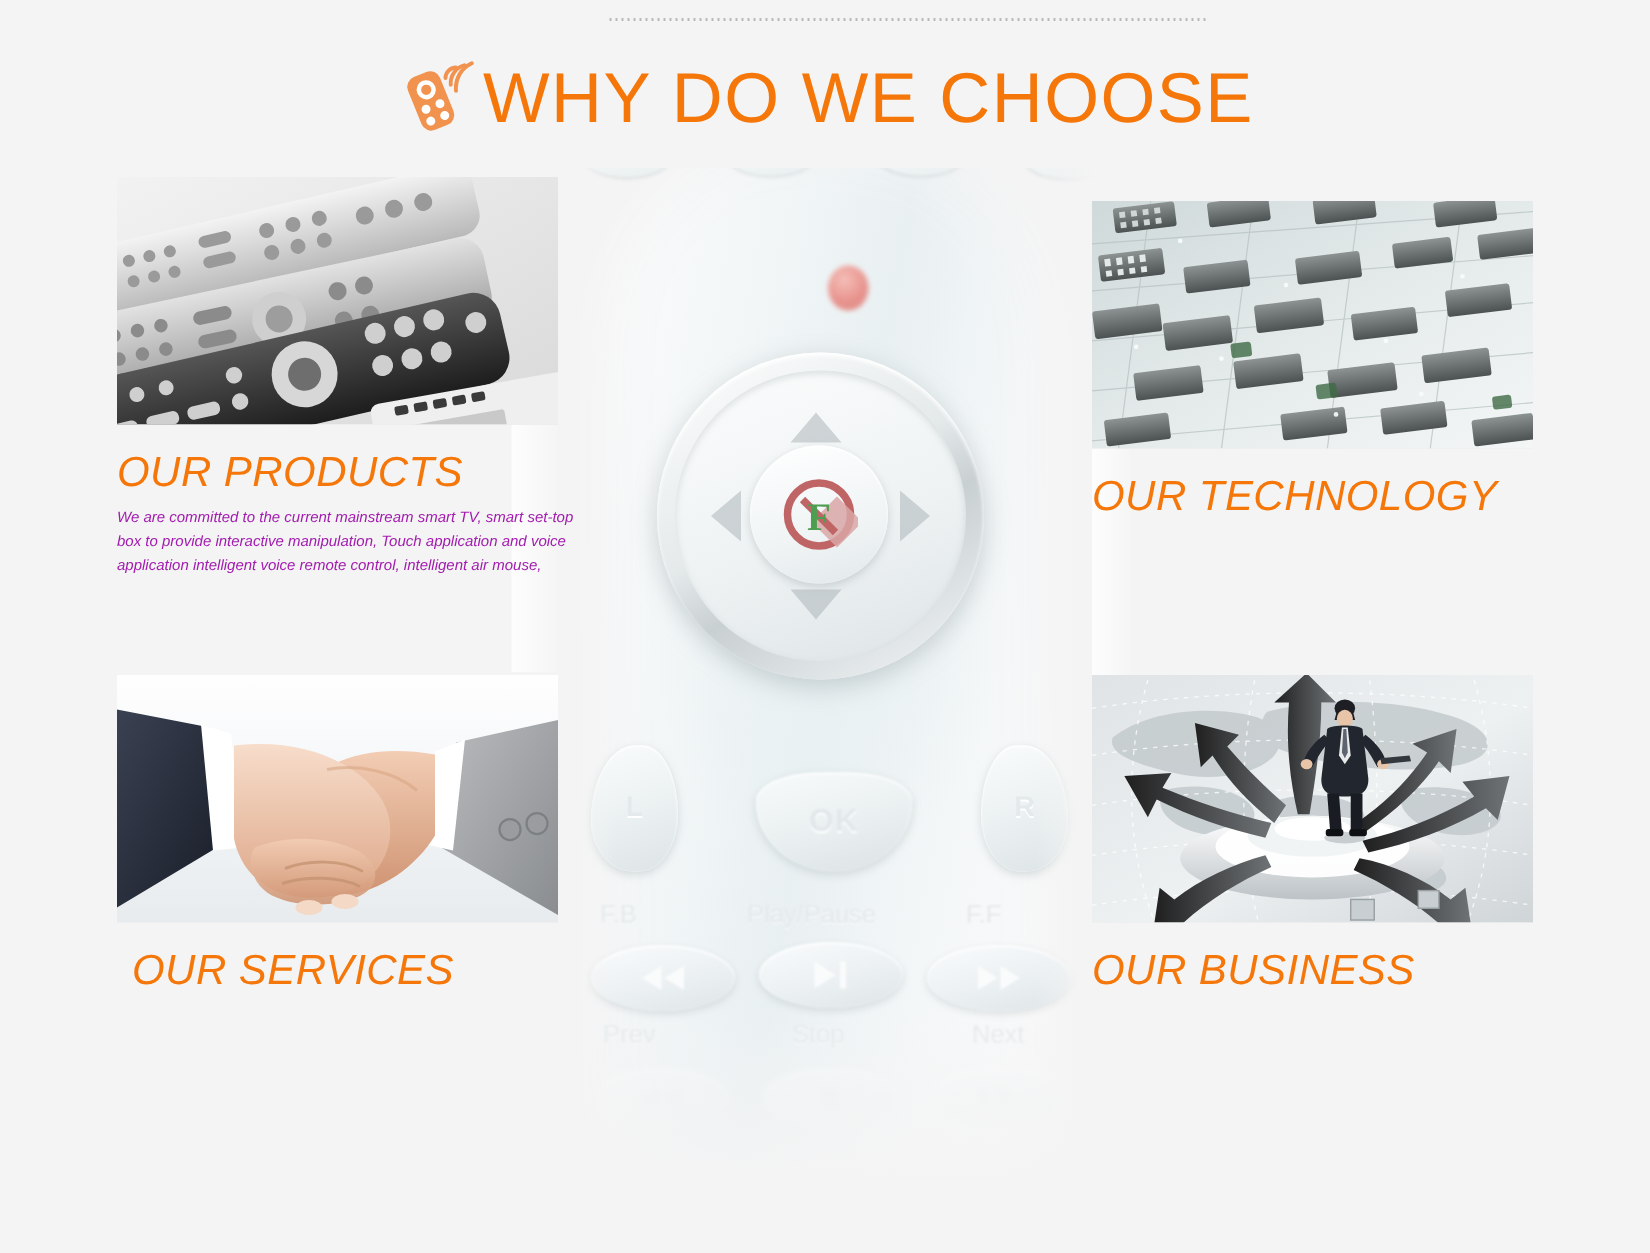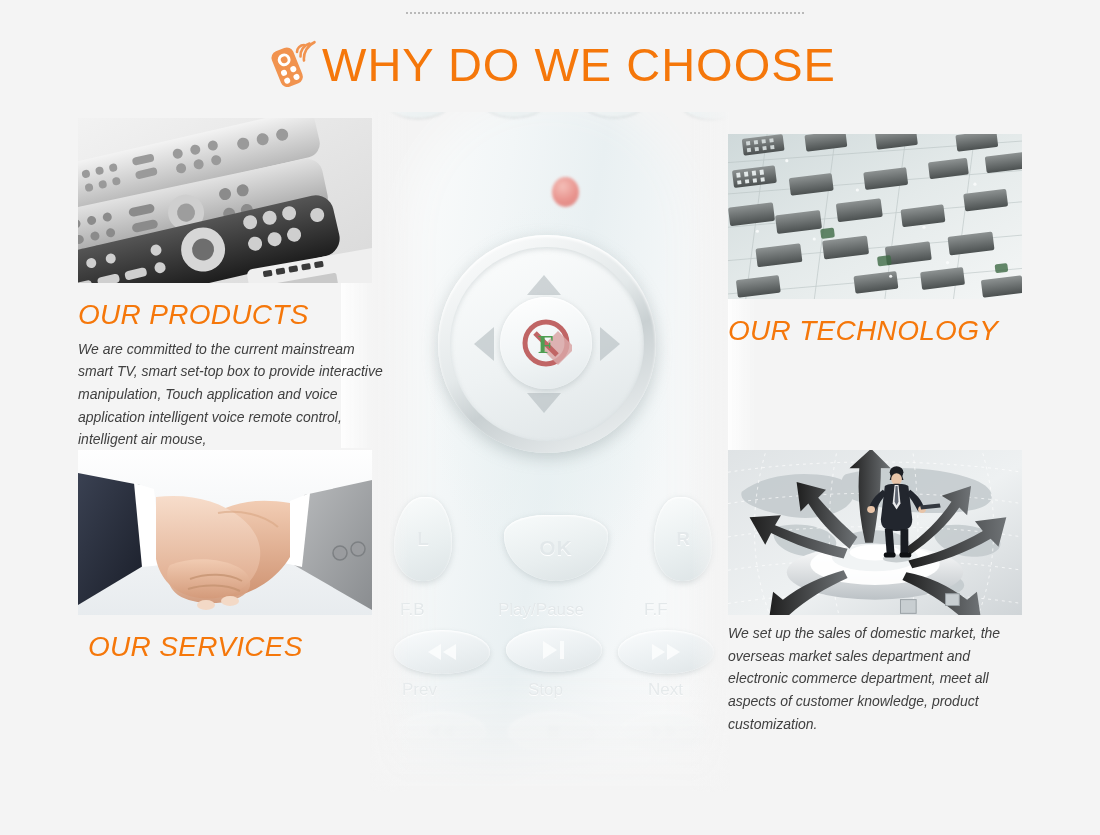--- a/index.html
+++ b/index.html
@@ -205,22 +205,22 @@
   .card-title {
     color:#f5770a;
     font-size:28px;
     font-weight:400;
     line-height:1.1;
     margin-top:17px;
     letter-spacing:.3px;
     white-space:nowrap;
   }
   .card-body {
-    color:#404040;
-    font-size:14px;
+    color:#a21caf;
+    font-size:10px;
     line-height:1.62;
     margin-top:7px;
     width:305px;
   }
 
   
   .card.products   { left:78px;  top:118px; }
   .card.technology { left:728px; top:134px; }
   .card.services   { left:78px;  top:450px; }
   .card.business   { left:728px; top:450px; }
@@ -714,16 +714,16 @@
           <rect x="159" y="108" width="12" height="5" rx="2" fill="#0f1114"></rect>
           <rect x="175" y="108" width="12" height="5" rx="2" fill="#0f1114"></rect>
         </g>
 
         <g fill="#c8ced1" stroke="#9aa1a5" stroke-width="1">
           <rect x="176" y="156" width="16" height="14"></rect>
           <rect x="222" y="150" width="14" height="12"></rect>
         </g>
       </svg>
     </div>
-    <div class="card-body">We set up the sales of domestic market, the overseas market sales department and electronic commerce department, meet all aspects of customer knowledge, product customization.</div>
+    <div class="card-title">OUR BUSINESS</div>
   </div>
 
 </div>
 
 </body></html>

